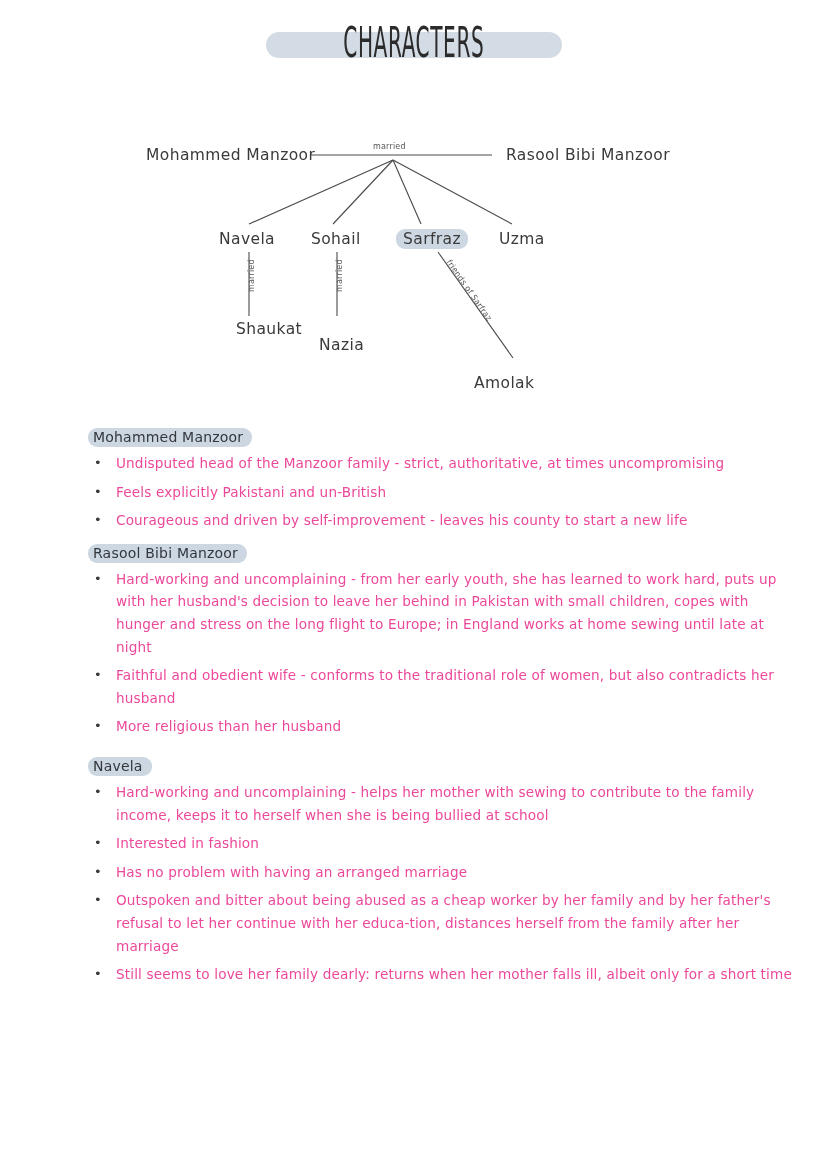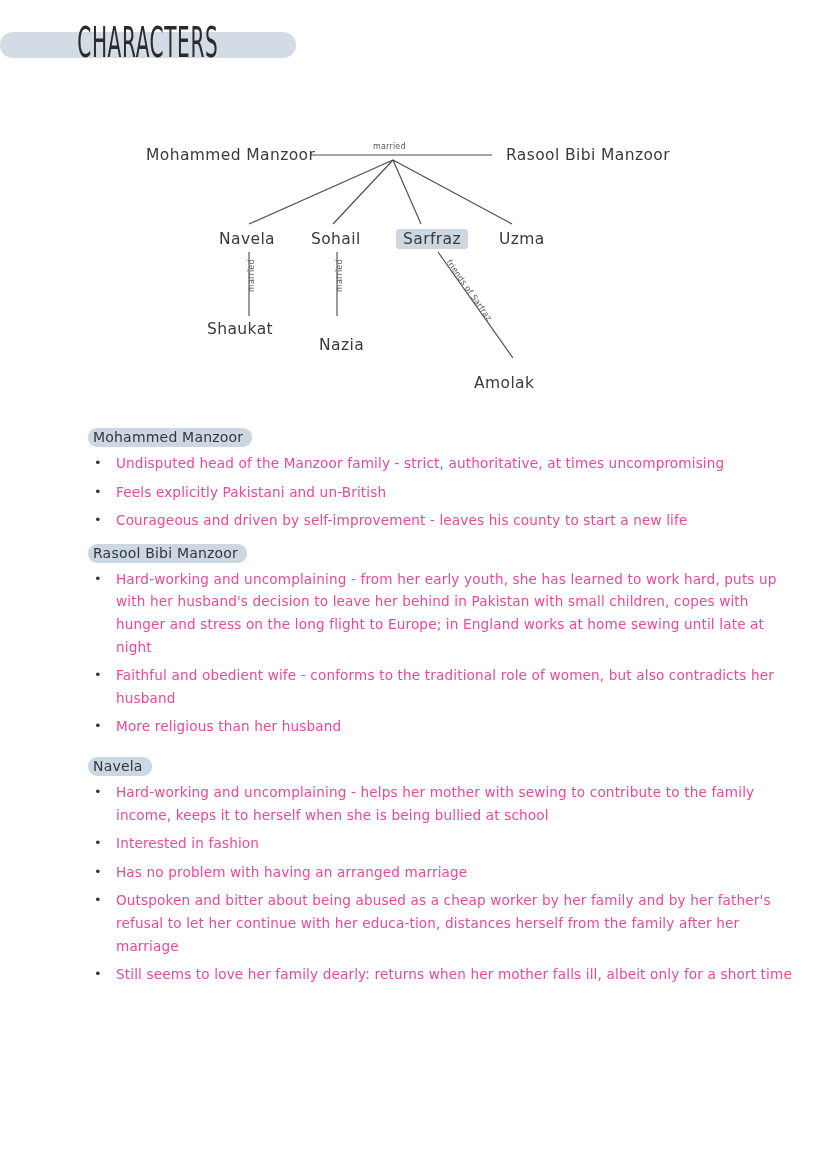--- a/index.html
+++ b/index.html
@@ -15,21 +15,21 @@
     color: #3a3a3a;
     overflow: hidden;
   }
 
   
   .title-wrap {
     position: absolute;
     top: 18px;
     left: 0;
     width: 828px;
-    text-align: left;
+    text-align: center;
   }
   .title-pill {
     display: inline-block;
     position: relative;
     padding: 4px 34px;
   }
   .title-pill::before {
     content: "";
     position: absolute;
     left: 0;
@@ -70,21 +70,21 @@
   .node {
     position: absolute;
     font-family: "DejaVu Sans", sans-serif;
     font-size: 15.5px;
     color: #3a3a3a;
     white-space: nowrap;
     letter-spacing: 0.4px;
   }
   .node.hl {
     background: #ccd7e2;
-    border-radius: 3px;
+    border-radius: 9px;
     padding: 1px 7px;
   }
   .edge-label {
     position: absolute;
     font-family: "DejaVu Sans", sans-serif;
     font-size: 8px;
     color: #55565a;
     white-space: nowrap;
     letter-spacing: 0.2px;
   }
@@ -169,21 +169,21 @@
   <div class="edge-label" style="left:373px; top:142px;">married</div>
 
   <div class="node" style="left:219px; top:230px;">Navela</div>
   <div class="node" style="left:311px; top:230px;">Sohail</div>
   <div class="node hl" style="left:396px; top:229px;">Sarfraz</div>
   <div class="node" style="left:499px; top:230px;">Uzma</div>
 
   <div class="edge-label vert-label" style="left:247px; top:292px;">married</div>
   <div class="edge-label vert-label" style="left:335px; top:292px;">married</div>
 
-  <div class="node" style="left:207px; top:320px;">Shaukat</div>
+  <div class="node" style="left:236px; top:320px;">Shaukat</div>
   <div class="node" style="left:319px; top:336px;">Nazia</div>
 
   <div class="edge-label" style="left:452px; top:258px; transform: rotate(55deg); transform-origin: left top;">friends of Sarfraz</div>
 
   <div class="node" style="left:474px; top:374px;">Amolak</div>
 </div>
 
 <div class="notes">
 
   <div class="section">

